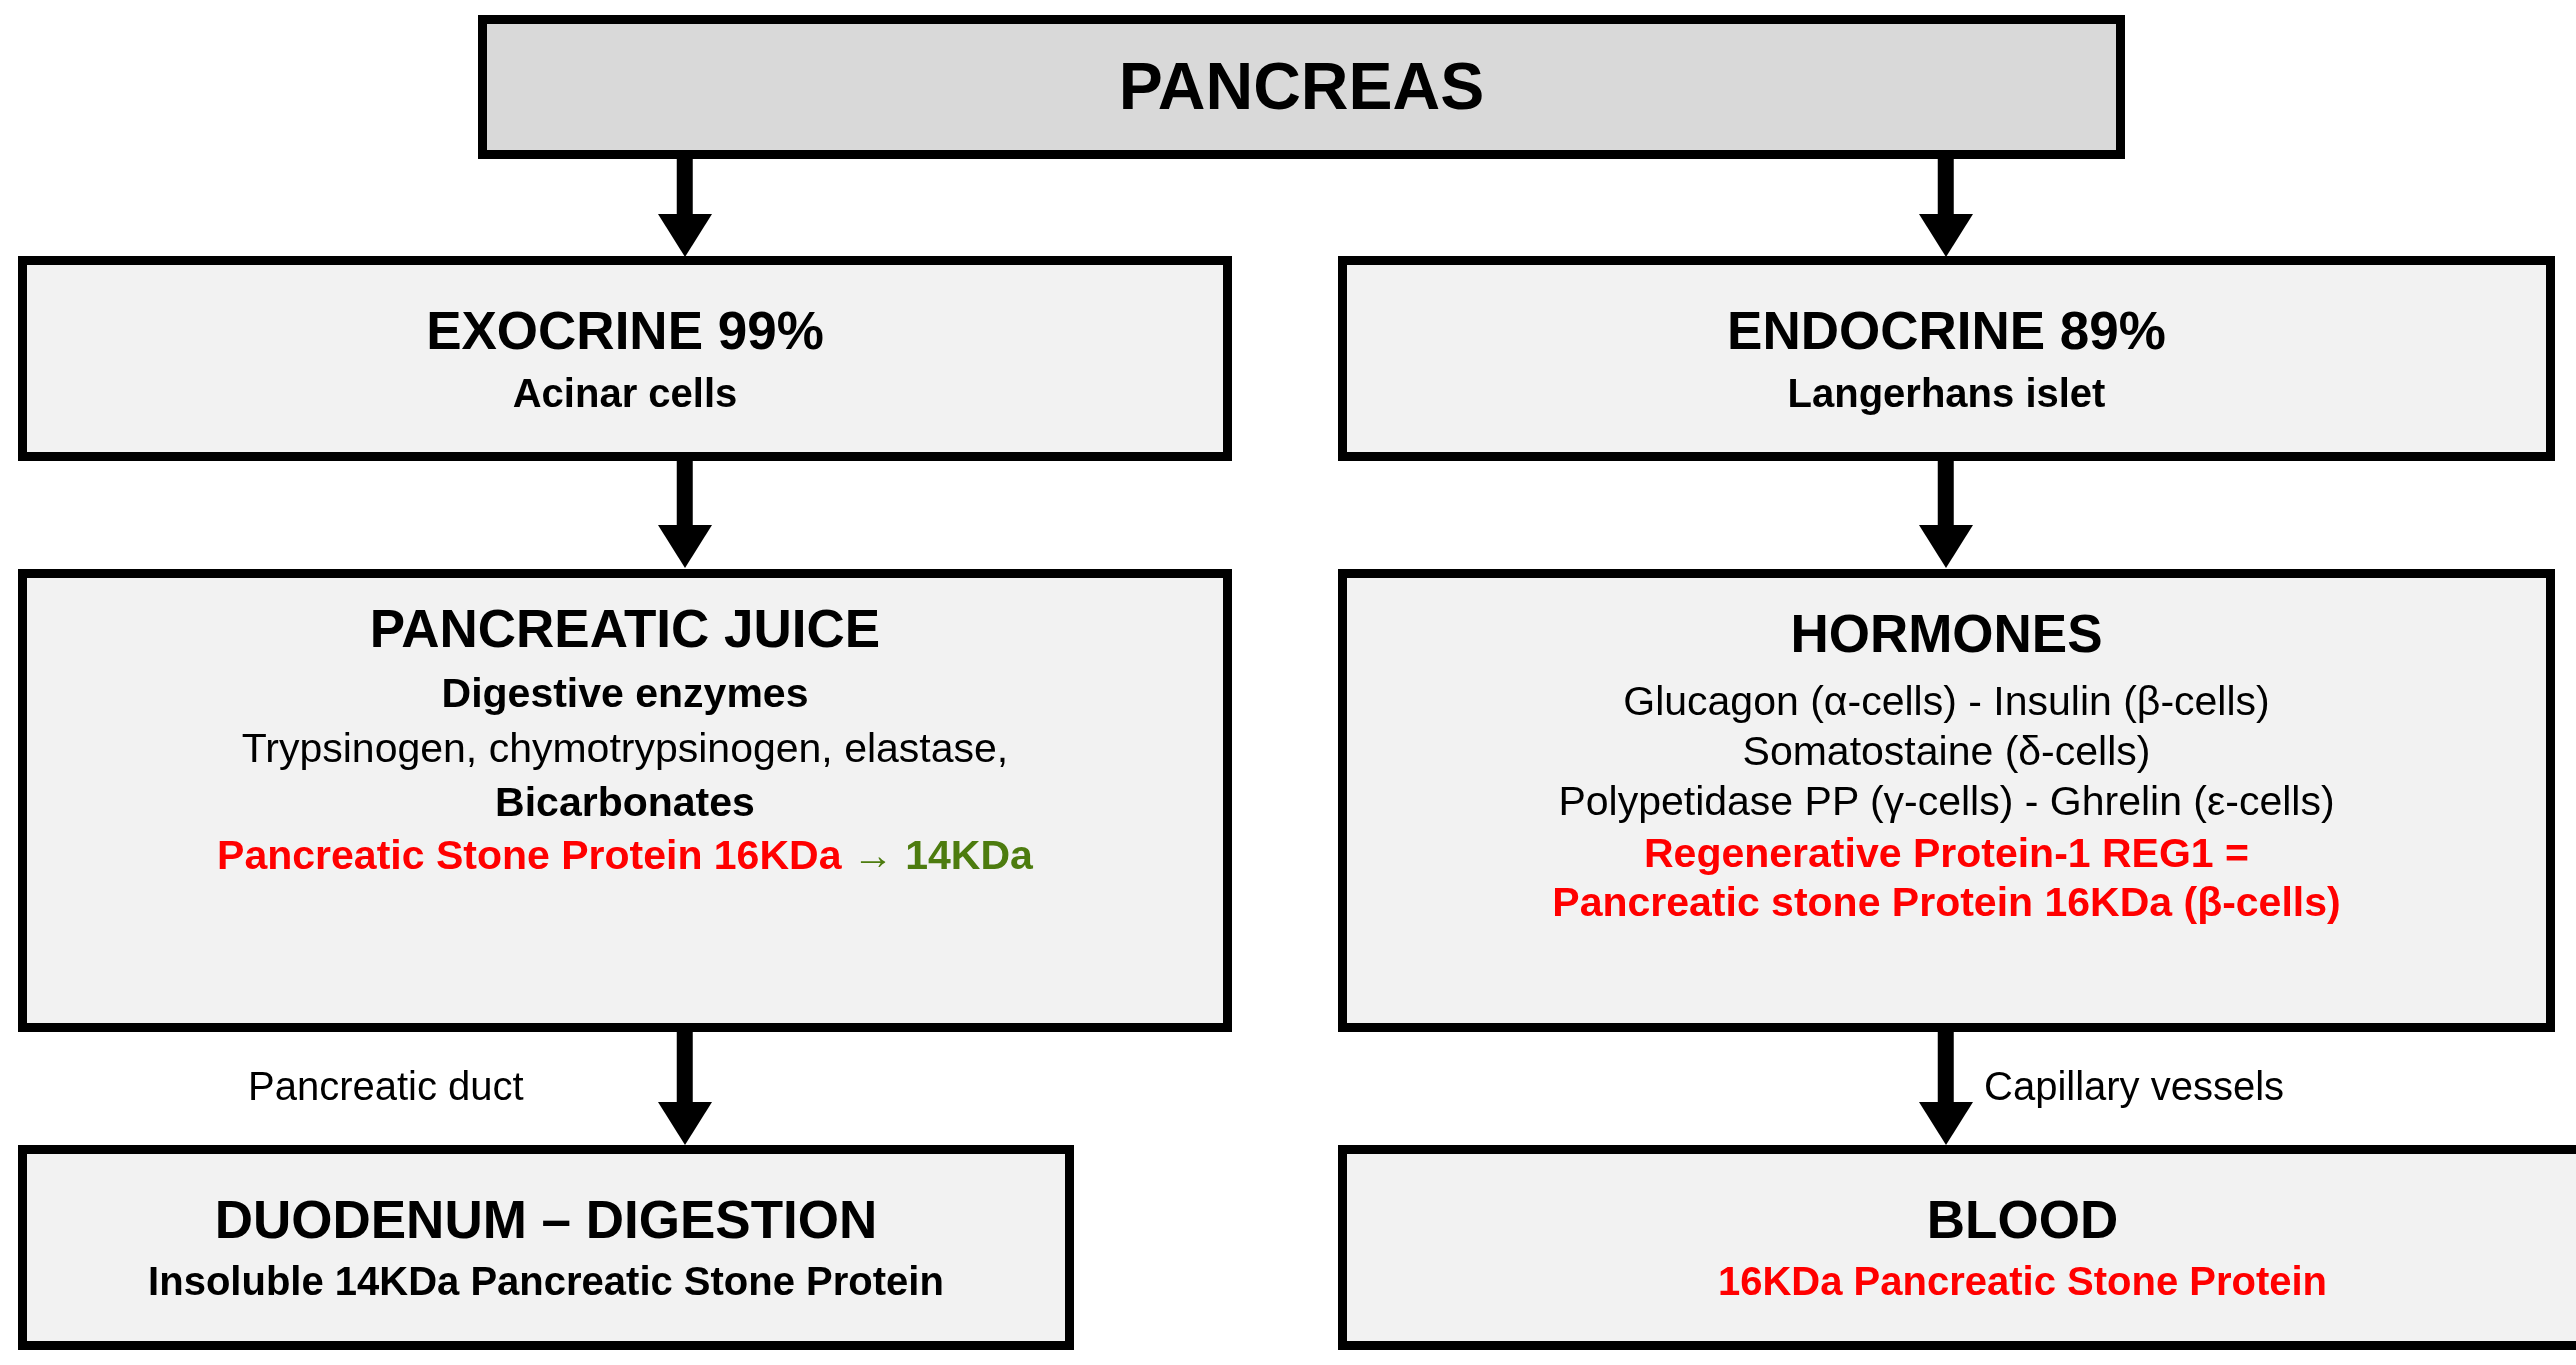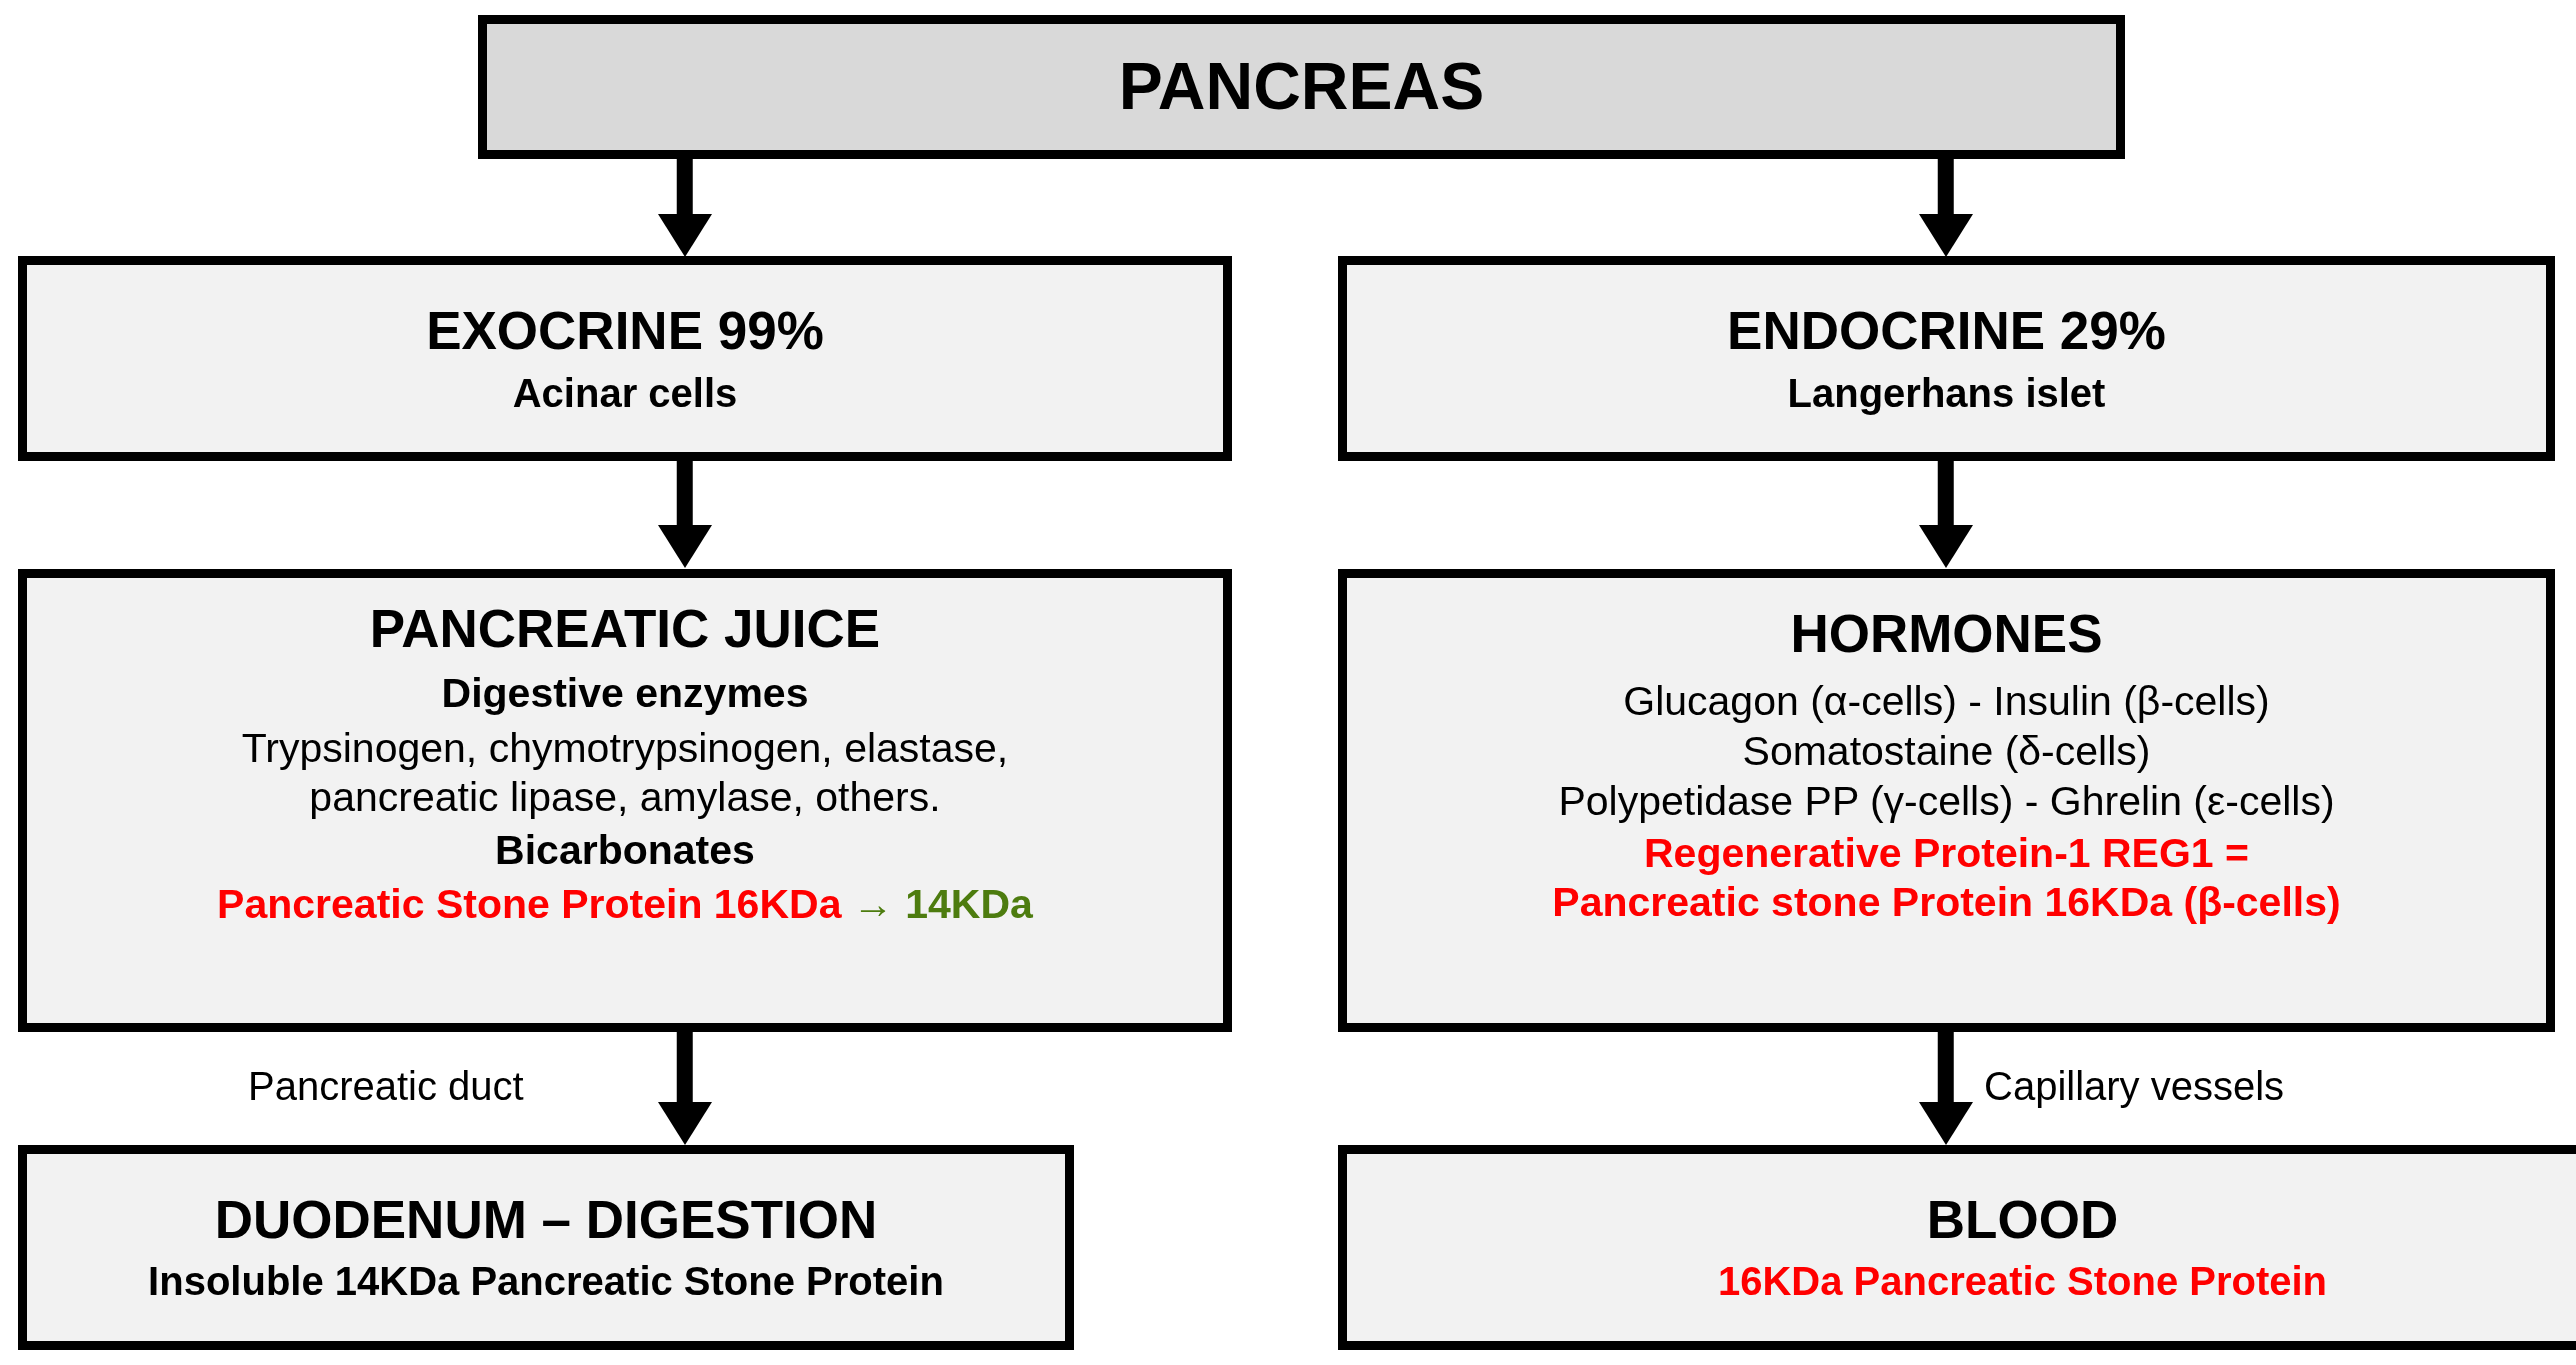--- a/index.html
+++ b/index.html
@@ -112,38 +112,37 @@
 
   <div class="arrow" style="left:657px; top:461px; width:55px; height:107px;">
     <div class="shaft" style="height:68px;"></div>
     <div class="head"></div>
   </div>
 
   <div class="box" style="left:18px; top:569px; width:1214px; height:463px; justify-content:flex-start; padding-top:23px;">
     <span class="line t-juice">PANCREATIC JUICE</span>
     <span class="line t-sec" style="margin-top:15px;">Digestive enzymes</span>
     <span class="line t-plain" style="margin-top:11.6px;">Trypsinogen, chymotrypsinogen, elastase,</span>
-    <span class="line t-plain" style="margin-top:5px;">pancreatic lipase, amylase, others.</span>
     <span class="line t-sec" style="margin-top:10px;">Bicarbonates</span>
     <span class="line" style="margin-top:10px; font-size:41px; font-weight:bold;"><span class="red">Pancreatic Stone Protein 16KDa</span><span class="blk"> → 14KDa</span></span>
   </div>
 
   <div class="arrow" style="left:657px; top:1032px; width:55px; height:113px;">
     <div class="shaft" style="height:74px;"></div>
     <div class="head"></div>
   </div>
   <div class="edge-label" style="left:248px; top:1066px;">Pancreatic duct</div>
 
   <div class="box" style="left:18px; top:1145px; width:1056px; height:205px;">
     <span class="line t-bottom">DUODENUM – DIGESTION</span>
     <span class="line t-bottomsub">Insoluble 14KDa Pancreatic Stone Protein</span>
   </div>
 
   <div class="box" style="left:1338px; top:256px; width:1217px; height:205px;">
-    <span class="line t-major">ENDOCRINE 29%</span>
+    <span class="line t-major">ENDOCRINE 89%</span>
     <span class="line t-major-sub">Langerhans islet</span>
   </div>
 
   <div class="arrow" style="left:1918px; top:461px; width:55px; height:107px;">
     <div class="shaft" style="height:68px;"></div>
     <div class="head"></div>
   </div>
 
   <div class="box" style="left:1338px; top:569px; width:1217px; height:463px; justify-content:flex-start; padding-top:28px;">
     <span class="line t-juice">HORMONES</span>

